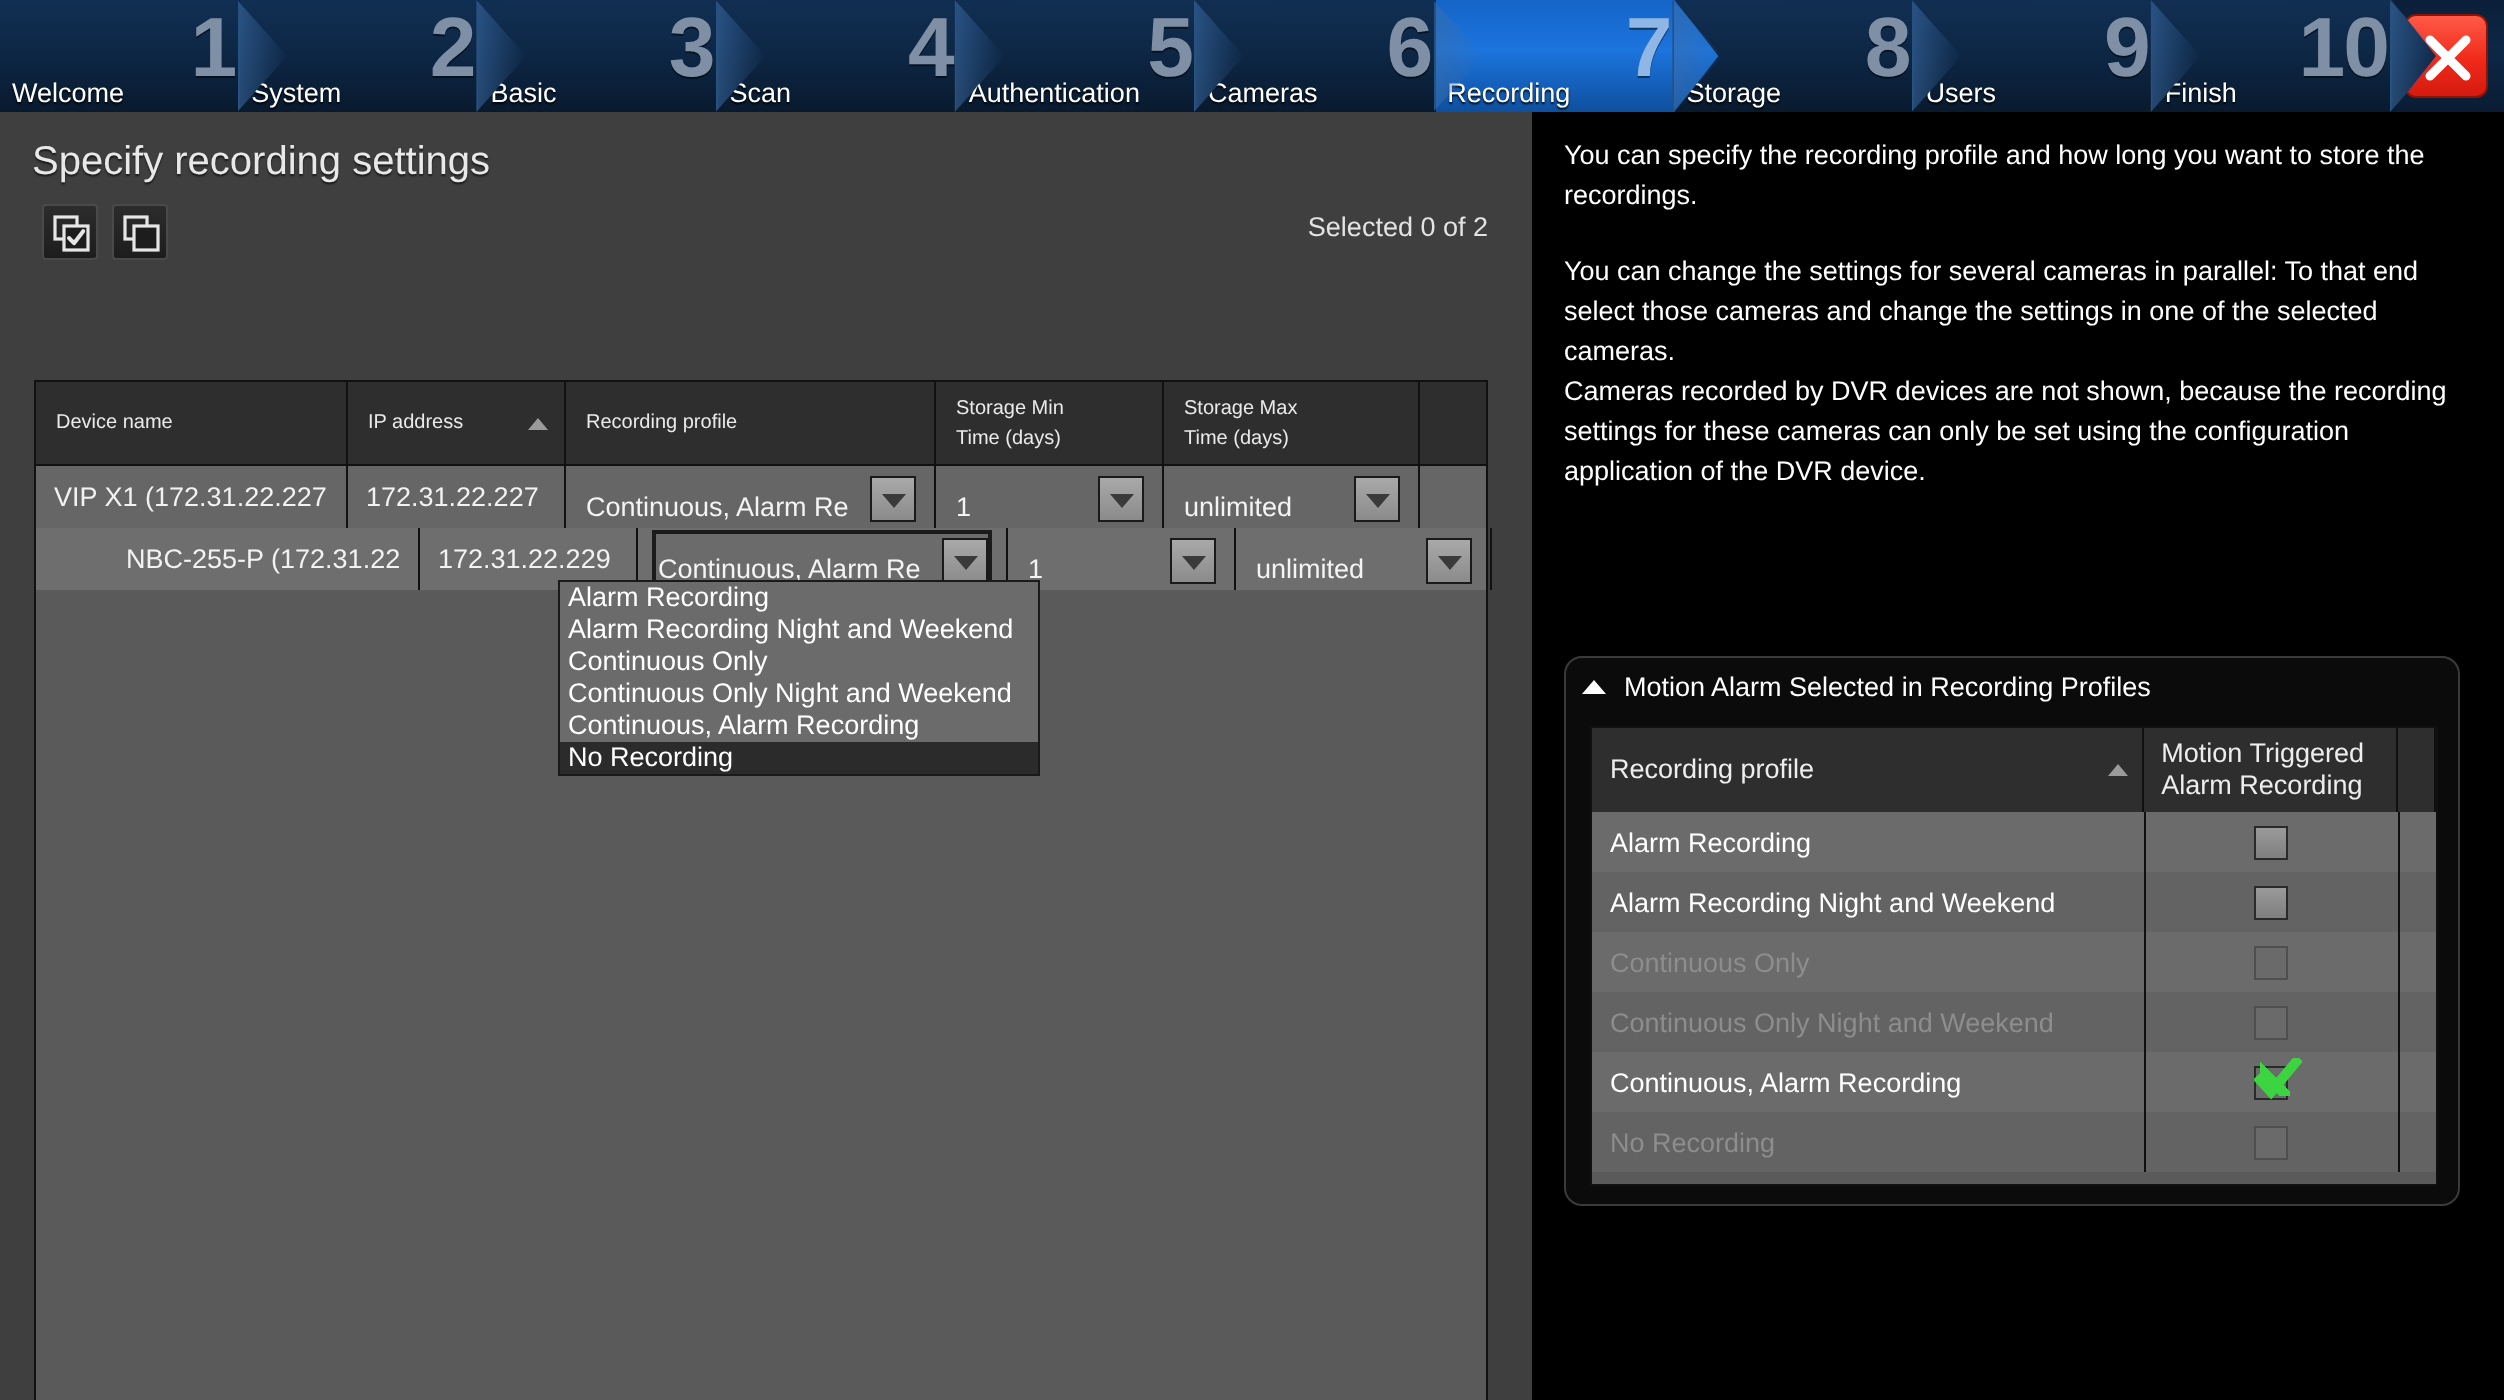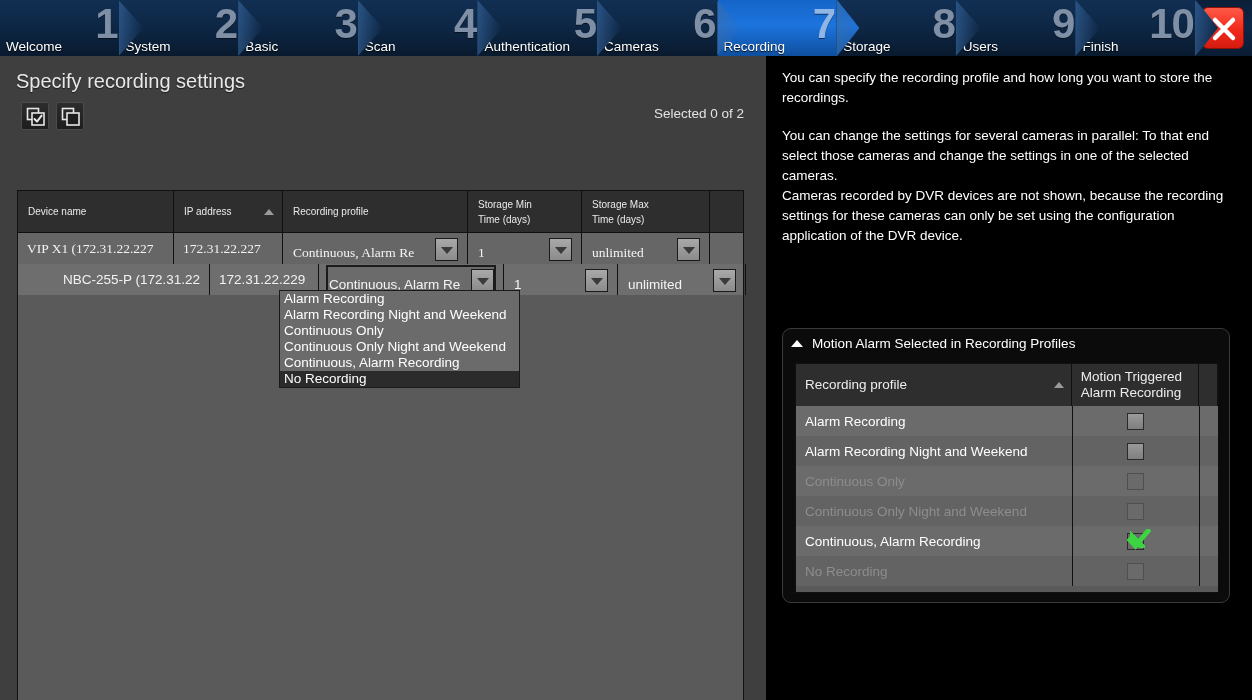--- a/index.html
+++ b/index.html
@@ -106,21 +106,21 @@
     flex: 0 0 auto; height: 100%;
   }
   .th.last { border-right: none; }
   .th .sort-arrow {
     position: absolute; right: 8px; top: 50%; margin-top: -3px;
     width: 0; height: 0;
     border-left: 5px solid transparent; border-right: 5px solid transparent;
     border-bottom: 6px solid #9b9b9b;
   }
   .trow { display: flex; height: 31px; }
-  .trow.r0 { background: #666666; font-family: Liberation Serif, serif; }
+  .trow.r0 { background: #666666; }
   .trow.r1 { background: #6e6e6e; }
   .td {
     position: relative;
     display: flex; align-items: center;
     padding: 0 9px;
     font-size: 13.5px; color: #f2f2f2;
     border-right: 1px solid #111;
     flex: 0 0 auto; height: 100%;
     overflow: hidden; white-space: nowrap;
   }

